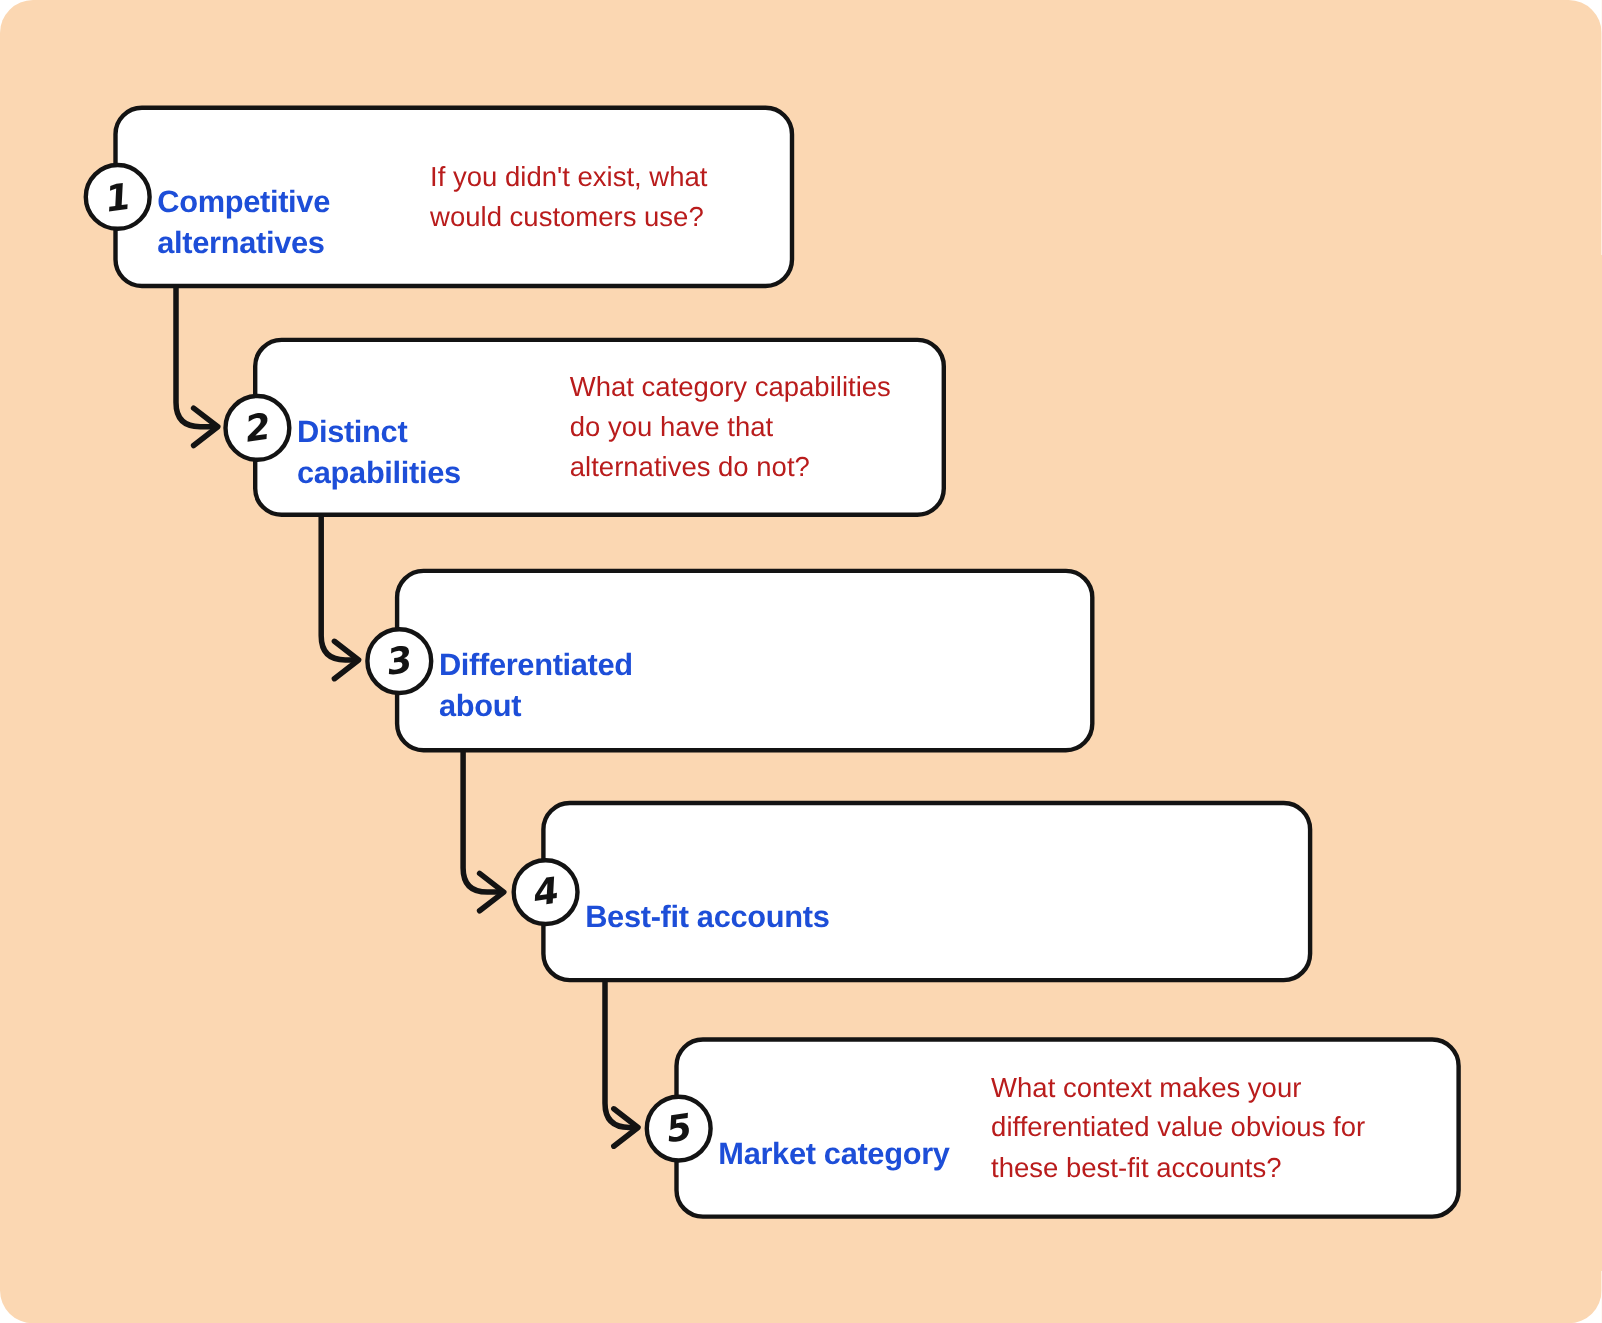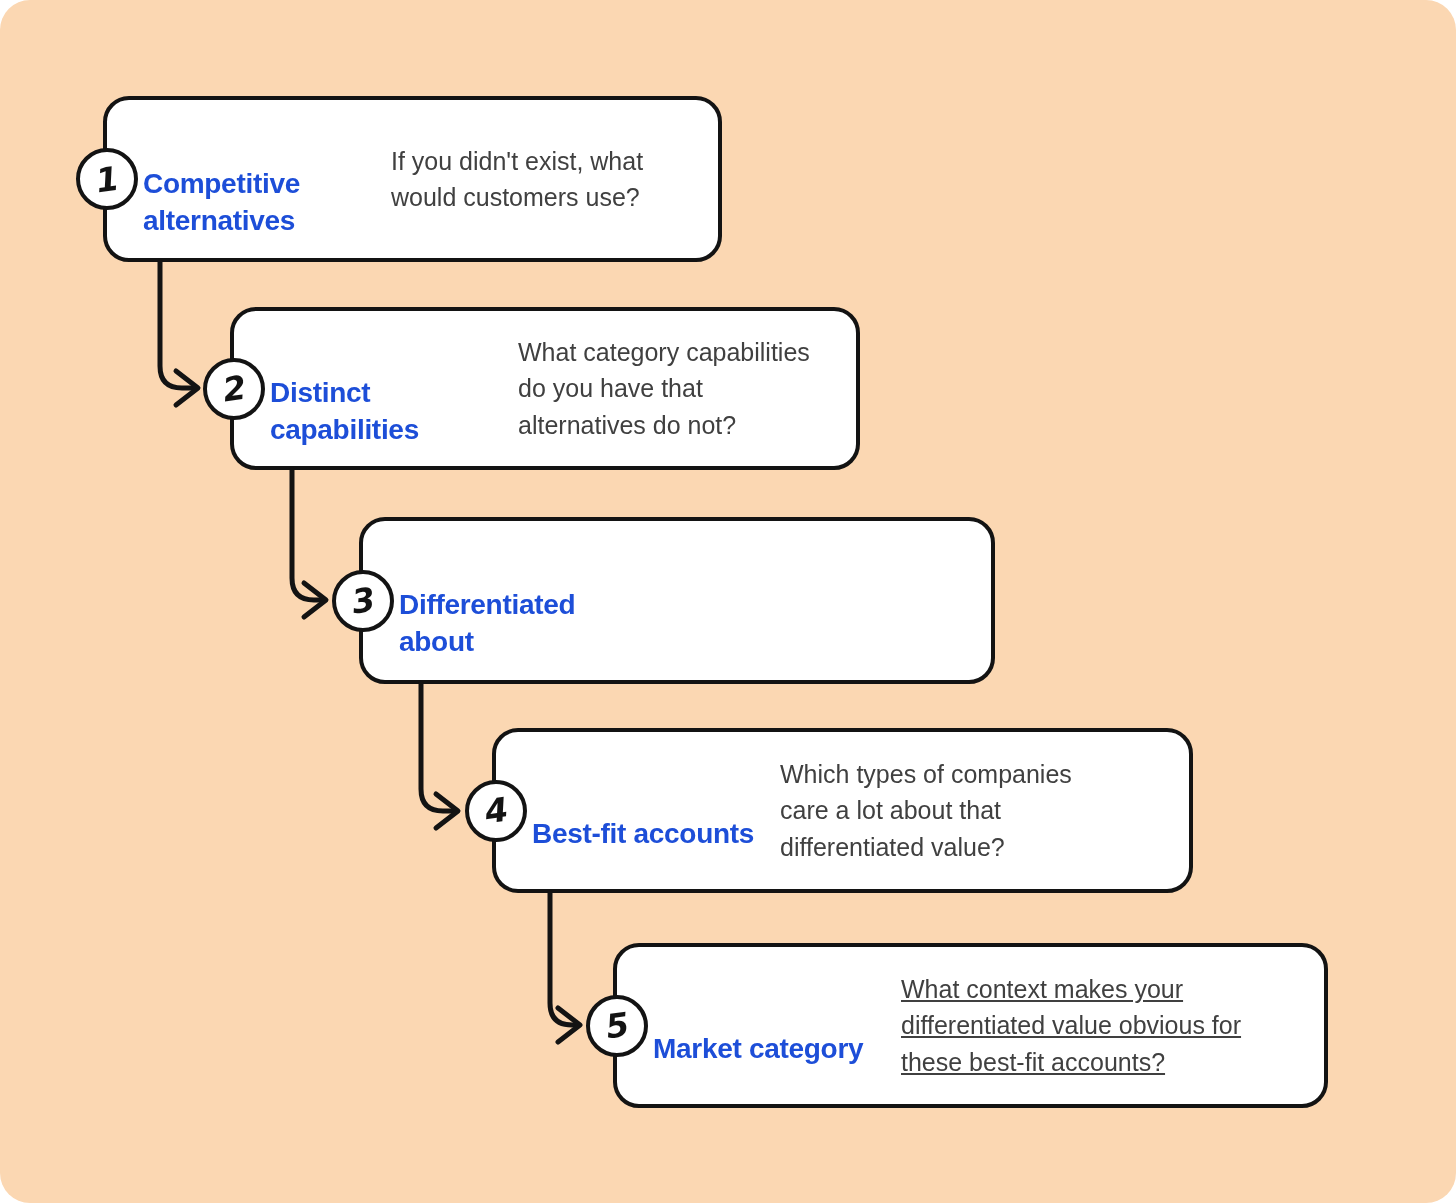--- a/index.html
+++ b/index.html
@@ -39,25 +39,25 @@
     font-weight: 700;
     font-size: 28px;
     line-height: 1.32;
     letter-spacing: -0.3px;
     color: #1d4ed8;
     margin-top: 47px;
   }
   .step-question {
     font-size: 25px;
     line-height: 1.45;
-    color: #404040;
+    color: #b91c1c;
     padding-left: 16px;
   }
   .s4 .step-question { max-width: 312px; }
-  .s5 .step-question { max-width: 372px; text-decoration: underline; }
+  .s5 .step-question { max-width: 372px; }
 
   .num-circle {
     position: absolute;
     left: -31px;
     top: 50%;
     margin-top: -31px;
     width: 62px;
     height: 62px;
     box-sizing: border-box;
     background: #ffffff;
@@ -111,21 +111,20 @@
       <span class="num">3</span>
     </div>
     <div class="step-title">Differentiated about</div>
   </div>
 
   <div class="step-box s4">
     <div class="num-circle">
       <span class="num">4</span>
     </div>
     <div class="step-title">Best-fit accounts</div>
-    <div class="step-question">Which types of companies care a lot about that differentiated value?</div>
   </div>
 
   <div class="step-box s5">
     <div class="num-circle">
       <span class="num">5</span>
     </div>
     <div class="step-title">Market category</div>
     <div class="step-question">What context makes your differentiated value obvious for these best-fit accounts?</div>
   </div>
 

